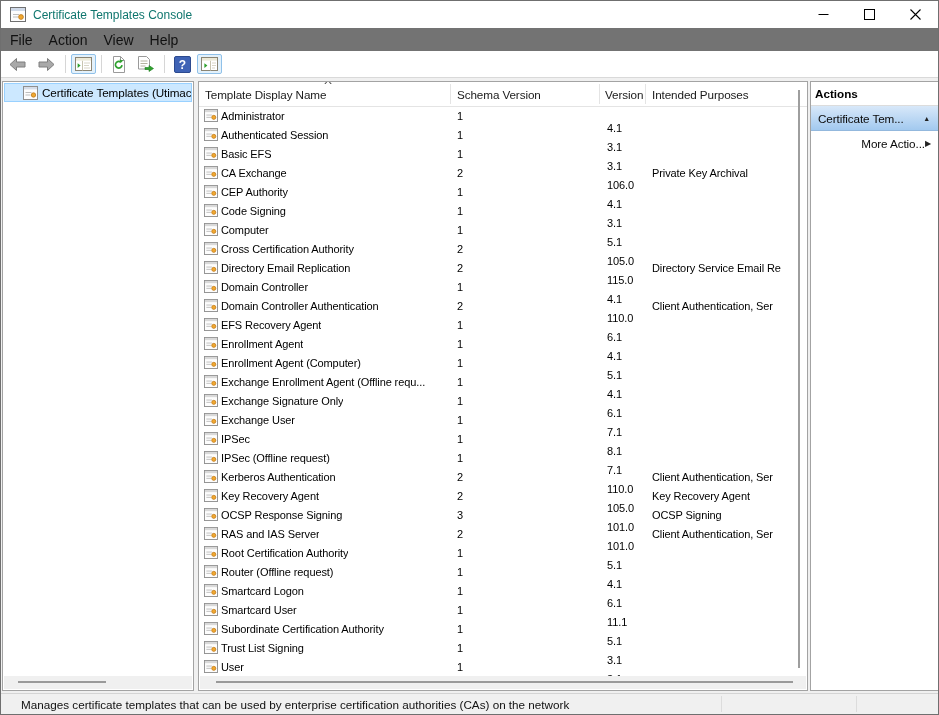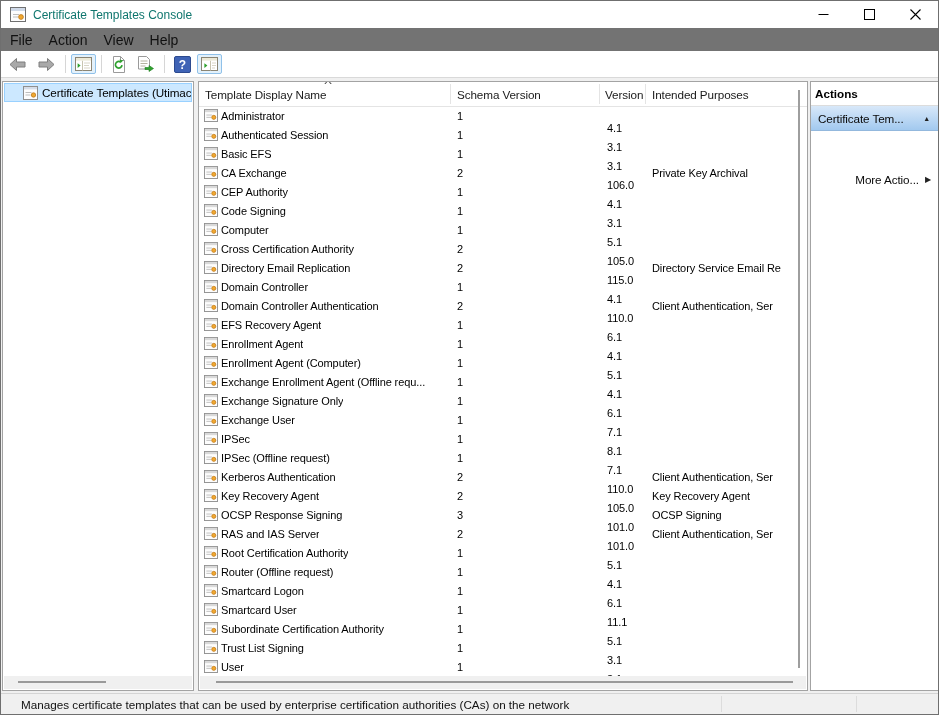--- a/index.html
+++ b/index.html
@@ -56,21 +56,21 @@
   .c-schema  { position:absolute; left:258px; top:3px; }
   .c-version { position:absolute; left:408px; top:3px;margin-top:12px; }
   .c-purposes{ position:absolute; left:453px; top:3px; max-width:139px; overflow:hidden; }
 
   .vthumb { position:absolute; right:7px; top:8px; width:2px; height:578px; background:#9e9e9e; }
 
   
   .actions-header { height:24px; display:flex; align-items:center; padding-left:4px; font-size:11.7px; font-weight:bold; color:#000; border-bottom:1px solid #dcdcdc; background:#fff; }
   .actions-group { height:25px; display:flex; align-items:center; padding:0 7px; font-size:11.7px; letter-spacing:-0.1px; color:#0a0a0a; background:linear-gradient(#d8e8f9,#a2c9ef); border-bottom:1px solid #93b8dd; position:relative; }
   .actions-group .caret-up { position:absolute; right:8px; font-size:7px; color:#222; }
-  .actions-more { height:24px; display:flex; align-items:center; justify-content:flex-end; padding-right:7px; gap:6px; font-size:11.7px; letter-spacing:-0.1px; color:#0a0a0a; background:#fff;margin-top:36px; }
+  .actions-more { height:24px; display:flex; align-items:center; justify-content:flex-end; padding-right:7px; font-size:11.7px; letter-spacing:-0.1px; color:#0a0a0a; background:#fff; }
   .actions-more .caret-right { font-size:8px; color:#222; }
 
   
   .statusbar { position:absolute; left:0; right:0; bottom:0; height:21px; background:#f0f0f0; border-top:1px solid #d4d4d4; display:flex; align-items:center; padding-left:20px; font-size:11.7px; color:#111; }
   .status-sep { position:absolute; top:2px; bottom:2px; width:1px; background:#dcdcdc; }
 </style>
 </head>
 <body>
 
 <div class="window">

